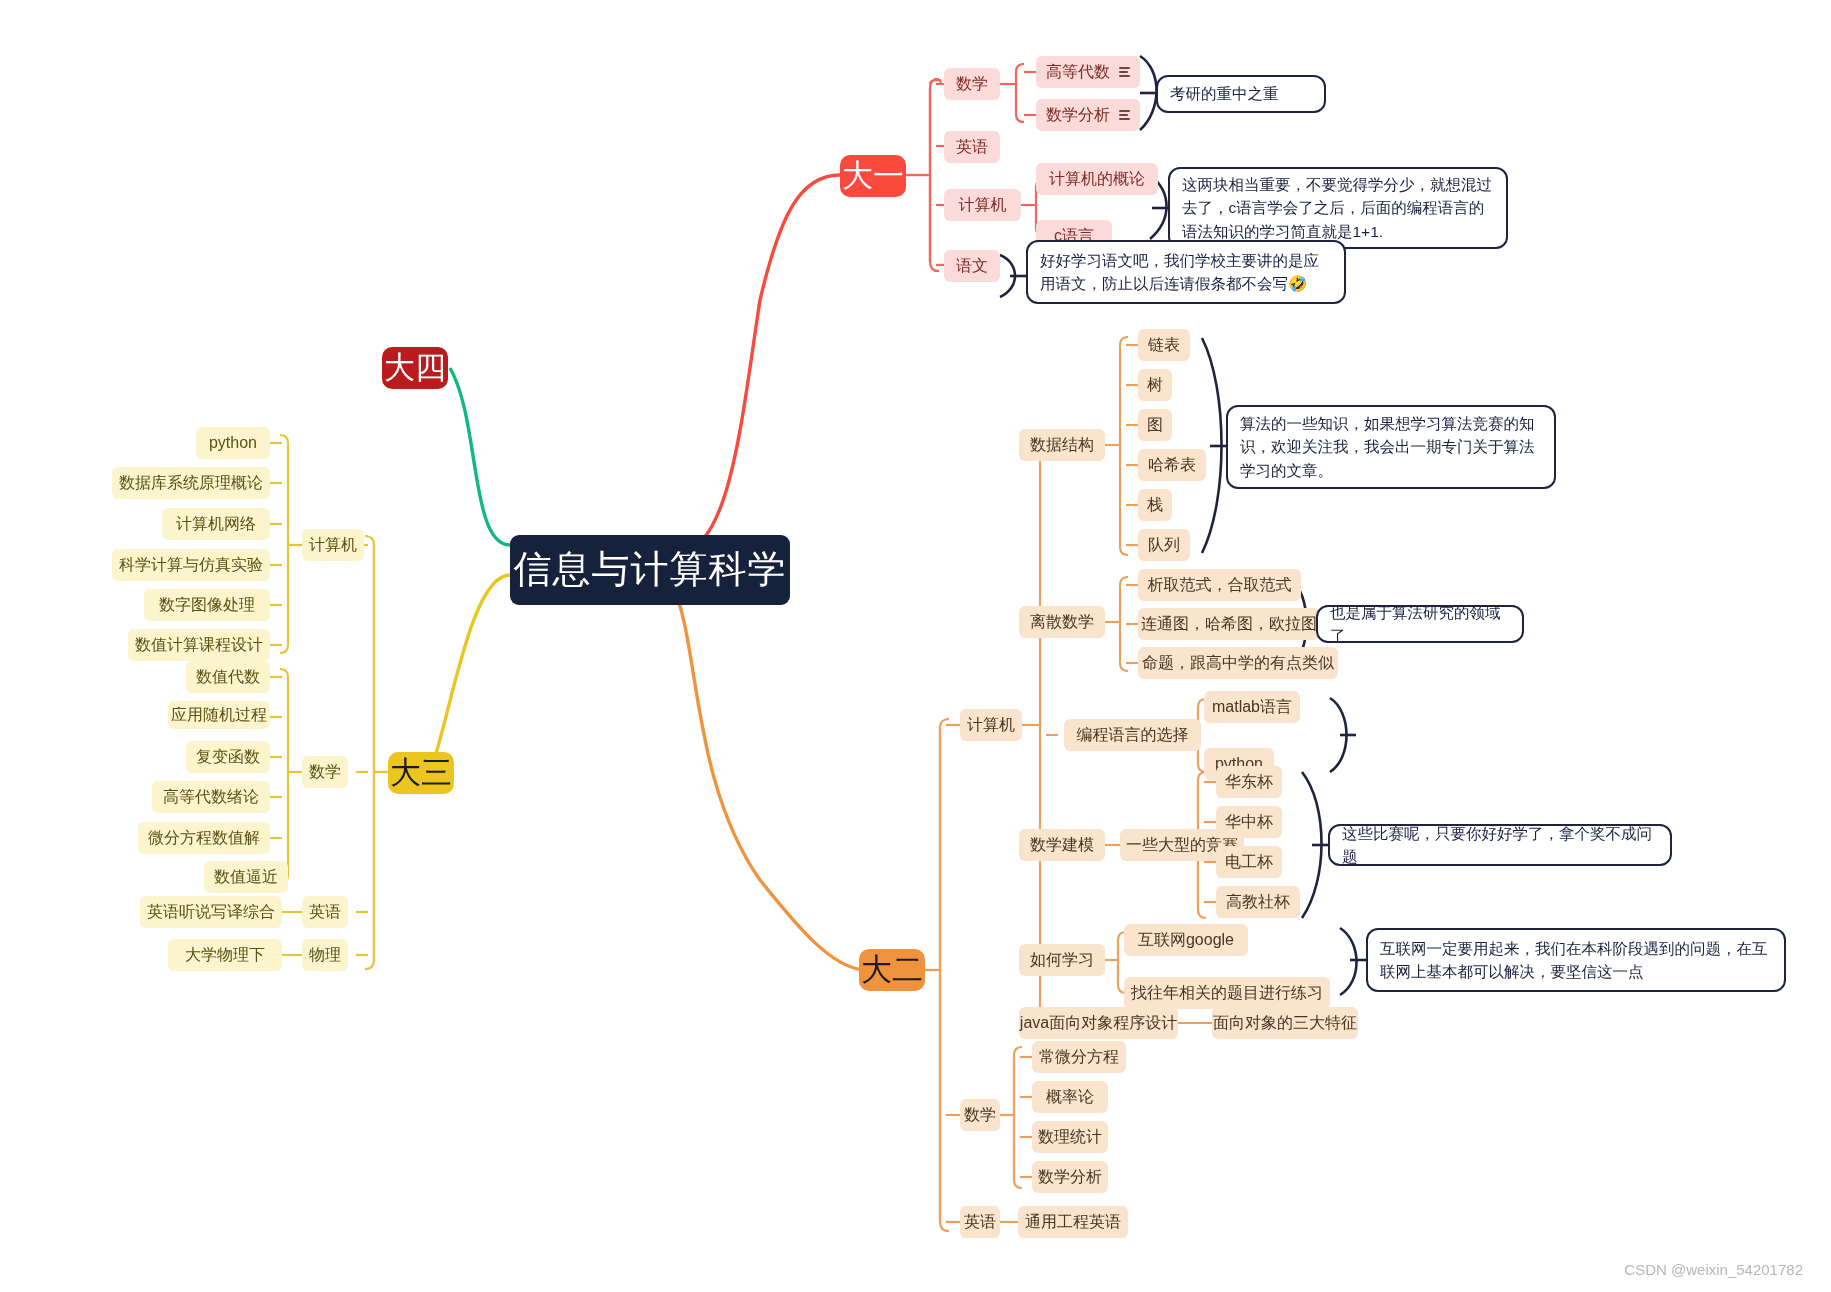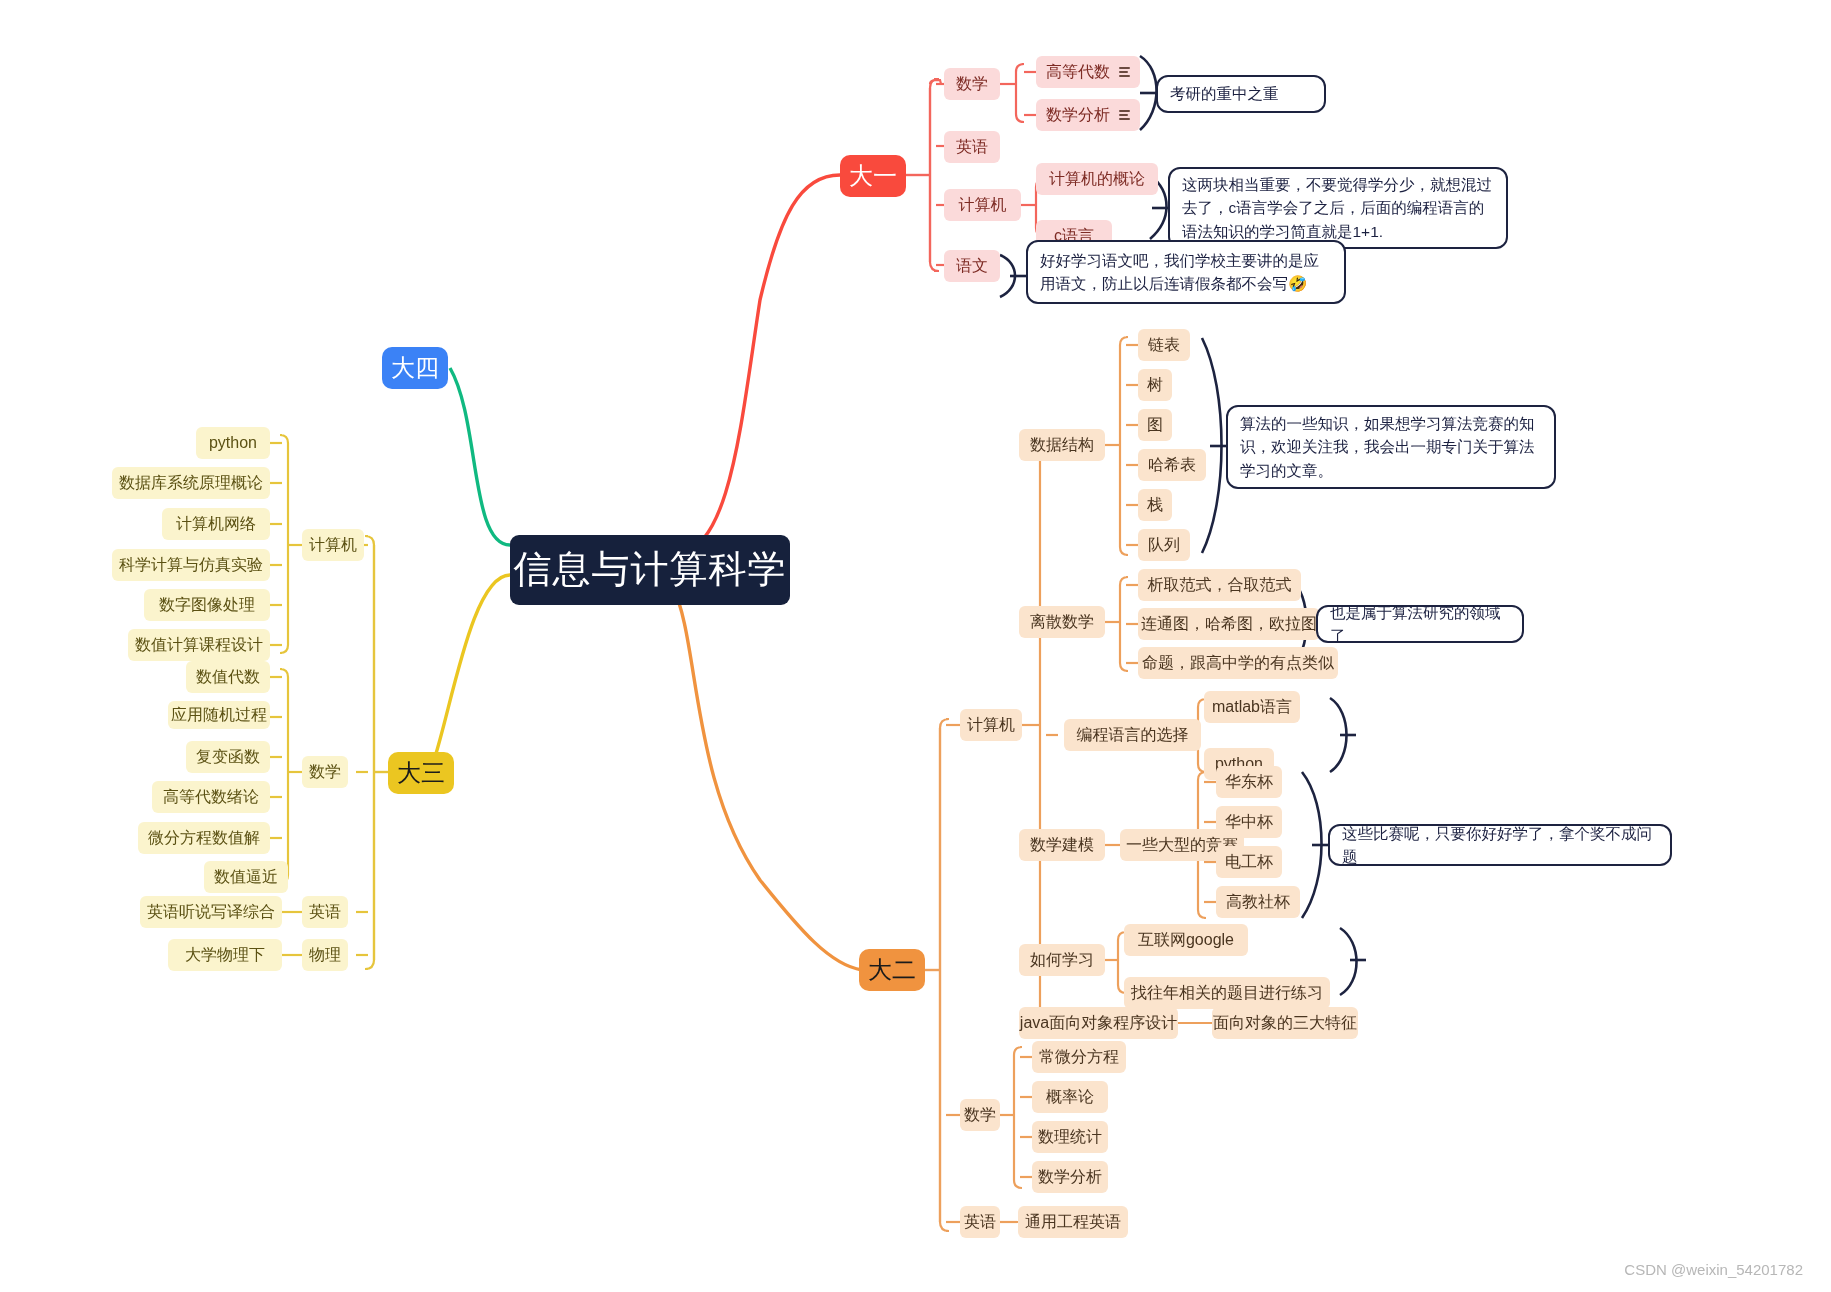--- a/index.html
+++ b/index.html
@@ -33,30 +33,30 @@
   .root {
     background: #16213c;
     color: #ffffff;
     font-size: 38px;
     border-radius: 9px;
     letter-spacing: 1px;
     padding: 0 26px;
   }
   
   .year {
-    font-size: 24px;
+    font-size: 31px;
     border-radius: 10px;
     color: #1b1b1b;
     font-weight: 500;
     padding: 0 14px;
   }
   .year.y1 { background: #f94a3d; color: #ffffff; }
   .year.y2 { background: #f0933f; color: #1b1b1b; }
   .year.y3 { background: #ebc621; color: #1b1b1b; }
-  .year.y4 { background: #3b82f6; color: #ffffff; }
+  .year.y4 { background: #b91c1c; color: #ffffff; }
 
   
   .chip {
     font-size: 16px;
     border-radius: 6px;
     padding: 0 10px;
     color: #3a2a17;
   }
   .chip.red    { background: #fbdada; color: #7d2b24; }
   .chip.orange { background: #fbe4cd; color: #4a3520; }
@@ -411,20 +411,23 @@
 
   <div class="node chip orange" style="left:1019px; top:944px; width:86px; height:32px;">
     <span>如何学习</span>
   </div>
   <div class="node chip orange" style="left:1124px; top:924px; width:124px; height:32px;">
     <span>互联网google</span>
   </div>
   <div class="node chip orange" style="left:1124px; top:977px; width:206px; height:32px;">
     <span>找往年相关的题目进行练习</span>
   </div>
+  <div class="note" style="left:1366px; top:928px; width:420px; height:64px;">
+    <span>互联网一定要用起来，我们在本科阶段遇到的问题，在互联网上基本都可以解决，要坚信这一点</span>
+  </div>
 
   <div class="node chip orange" style="left:1019px; top:1007px; width:159px; height:32px;">
     <span>java面向对象程序设计</span>
   </div>
   <div class="node chip orange" style="left:1212px; top:1007px; width:146px; height:32px;">
     <span>面向对象的三大特征</span>
   </div>
 
   <div class="node chip orange" style="left:1032px; top:1041px; width:94px; height:32px;">
     <span>常微分方程</span>

